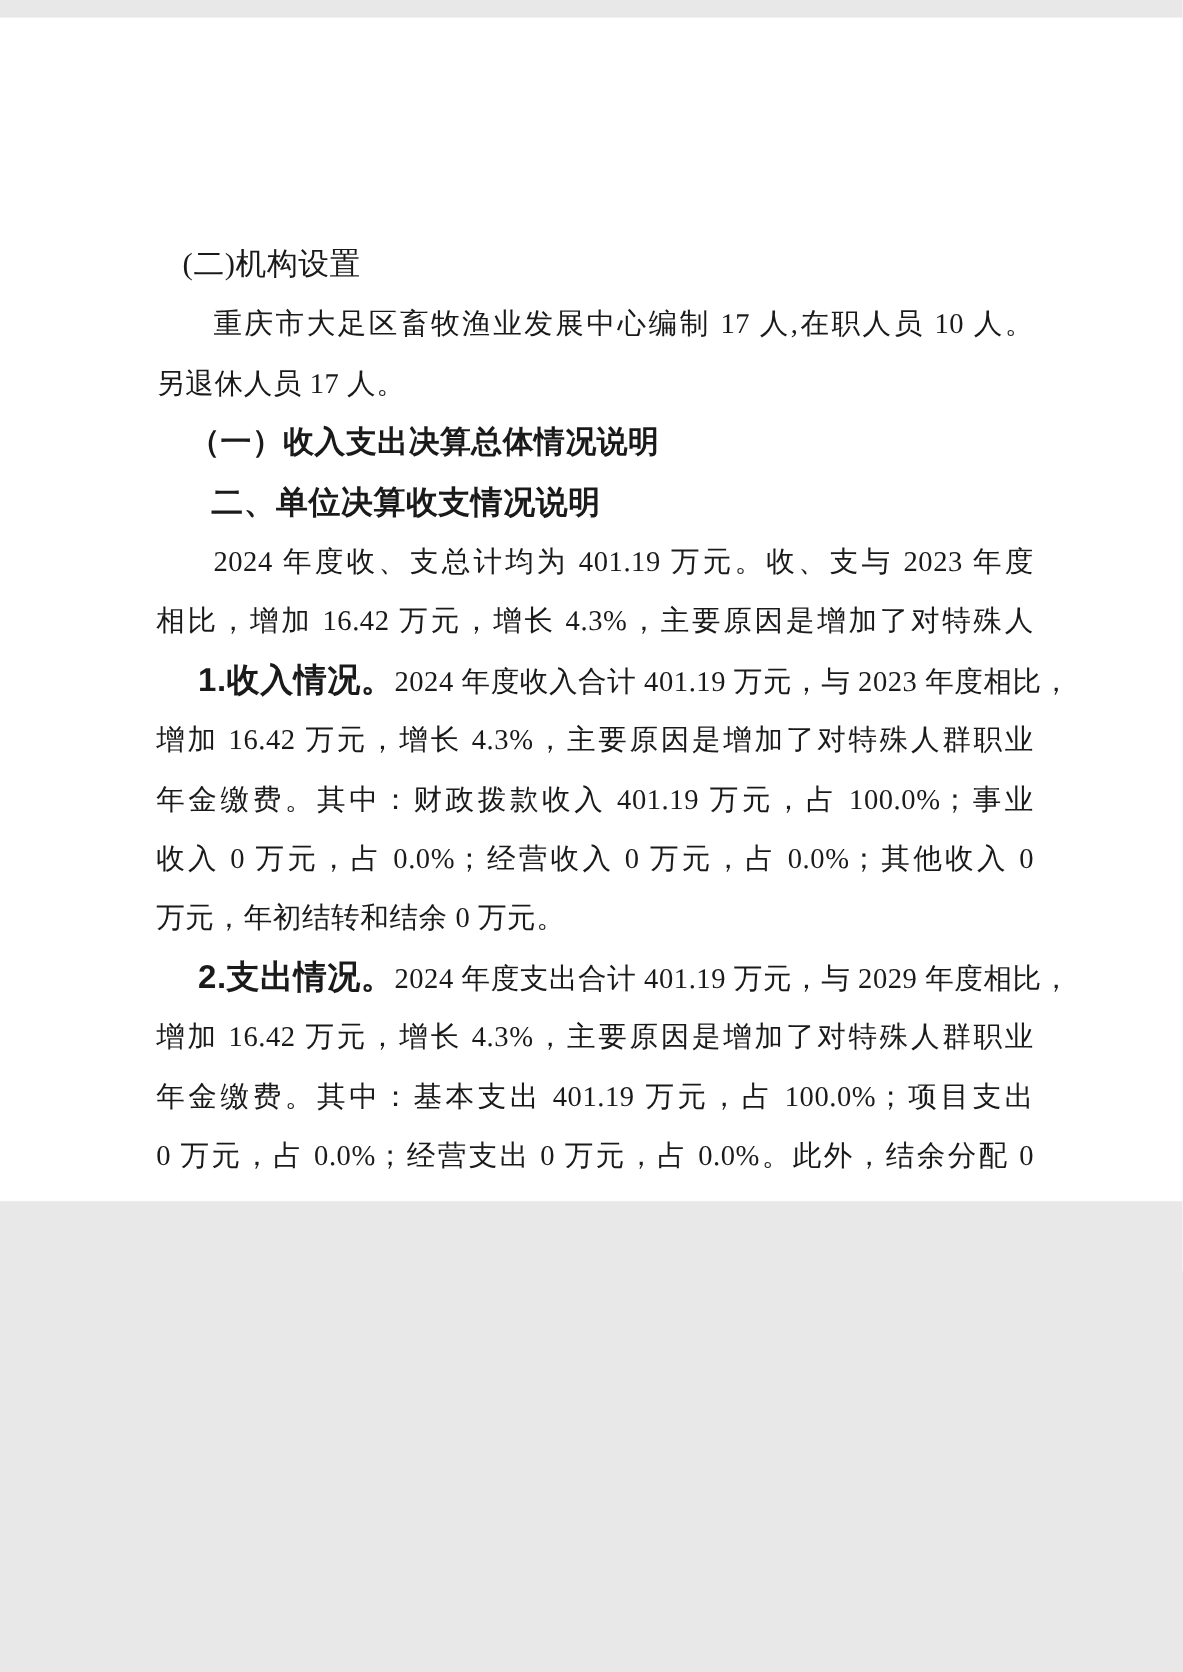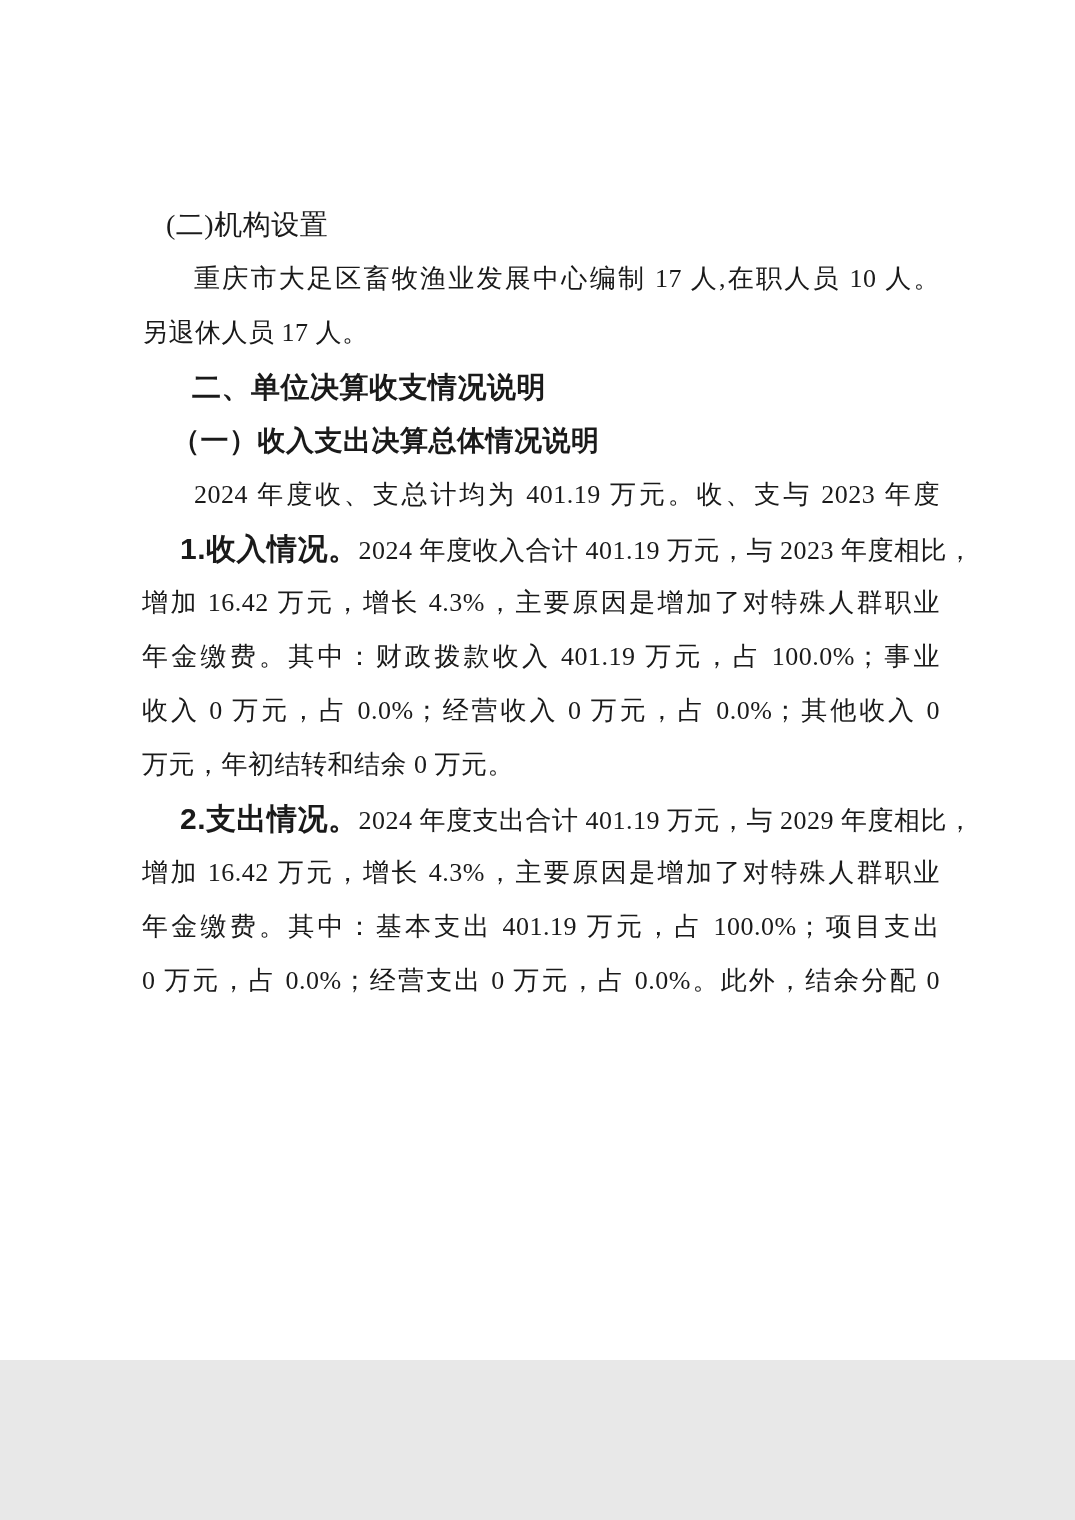--- a/index.html
+++ b/index.html
@@ -1,21 +1,21 @@
 <!DOCTYPE html>
 <html><head>
 <meta charset="utf-8">
 <style>
   html, body { margin: 0; padding: 0; }
   body { background: #e8e8e8; }
   .page {
     position: relative;
     width: 1075px;
-    height: 1360px;
-    margin: 0 auto;
+    height: 1076px;
+    margin: 16px auto;
     background: #ffffff;
     color: #1a1a1a;
     font-family: "Liberation Serif", "DejaVu Serif", serif;
     overflow: hidden;
   }
   .content {
     position: absolute;
     left: 142px;
     top: 198px;
     width: 798px;
@@ -69,26 +69,27 @@
 
 <div class="page">
   <div class="content">
 
     <div class="para">
       <div class="ln single ind-org h-org">(二)机构设置</div>
       <div class="ln ind2">重庆市大足区畜牧渔业发展中心编制 17 人,在职人员 10 人。</div>
       <div class="ln last">另退休人员 17 人。</div>
     </div>
 
+    <div class="ln single ind-sub h-sub">（一）收入支出决算总体情况说明</div>
+
     <div class="ln single ind-sec h-sec">二、单位决算收支情况说明</div>
-
-    <div class="ln single ind-sub h-sub">（一）收入支出决算总体情况说明</div>
 
     <div class="para">
       <div class="ln ind2">2024 年度收、支总计均为 401.19 万元。收、支与 2023 年度</div>
+      <div class="ln">相比，增加 16.42 万元，增长 4.3%，主要原因是增加了对特殊人</div>
     </div>
 
     <div class="para">
       <div class="ln ind-num"><span class="bh">1.收入情况。</span><span>2024 年度收入合计 401.19 万元，与 2023 年度相比，</span></div>
       <div class="ln">增加 16.42 万元，增长 4.3%，主要原因是增加了对特殊人群职业</div>
       <div class="ln">年金缴费。其中：财政拨款收入 401.19 万元，占 100.0%；事业</div>
       <div class="ln">收入 0 万元，占 0.0%；经营收入 0 万元，占 0.0%；其他收入 0</div>
       <div class="ln last">万元，年初结转和结余 0 万元。</div>
     </div>
 

